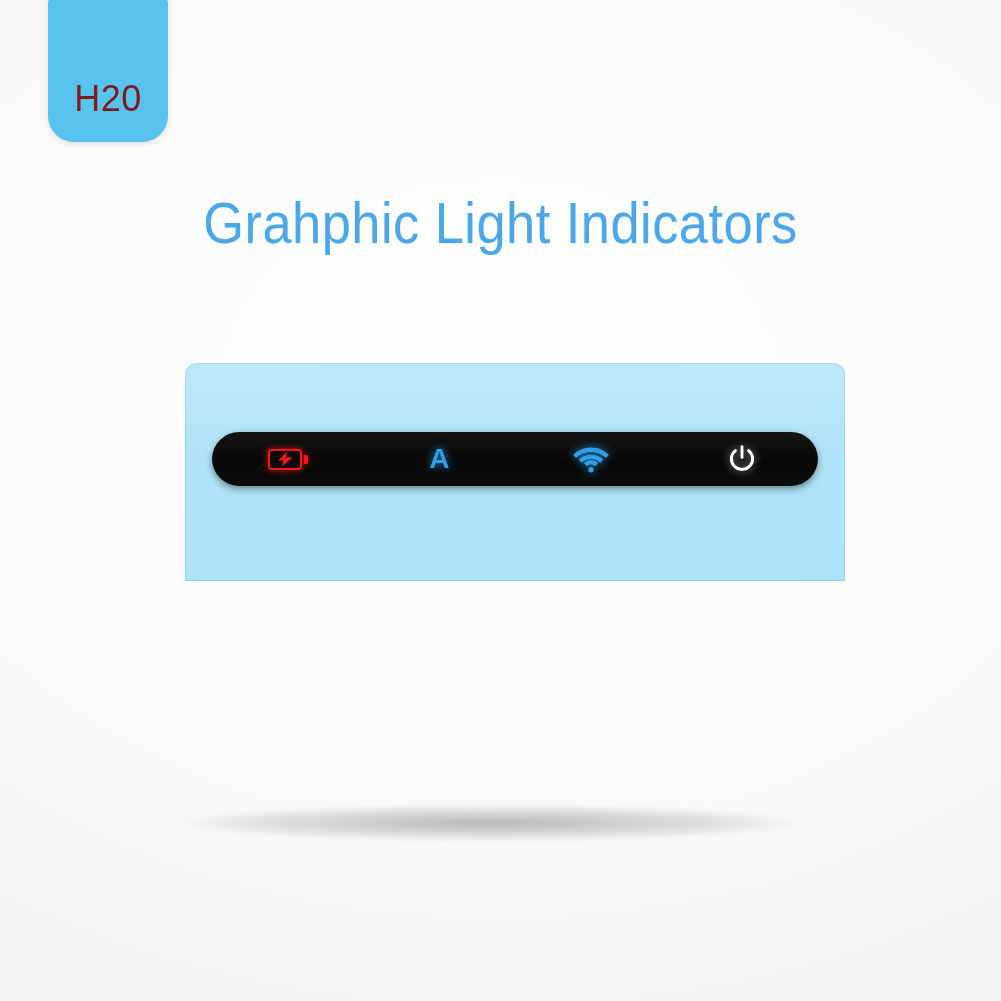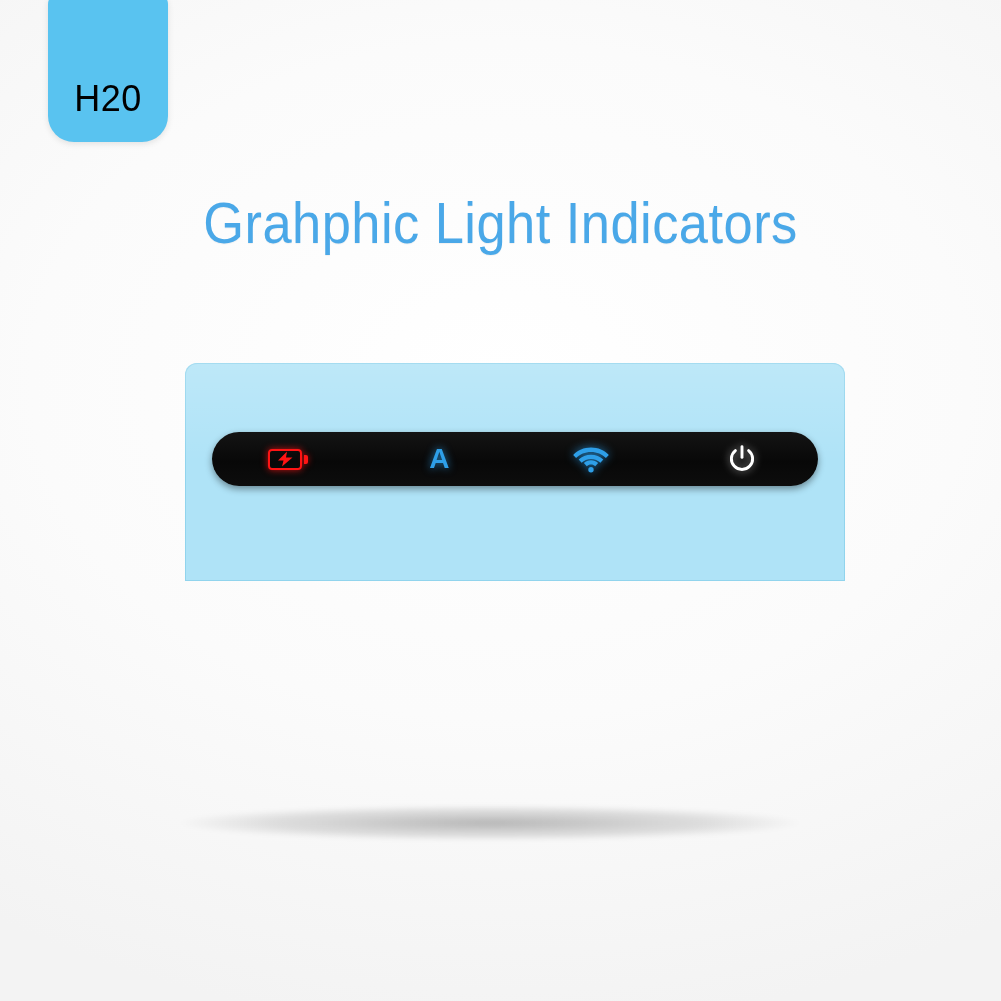--- a/index.html
+++ b/index.html
@@ -17,21 +17,21 @@
 
   
   #badge{
     position:absolute;left:48px;top:-6px;width:120px;height:148px;
     background:#59c3f0;
     border-radius:10px 10px 26px 26px;
     box-shadow:0 2px 6px rgba(0,0,0,.10);
   }
   #badge .t{
     position:absolute;left:0;right:0;bottom:22px;text-align:center;
-    color:#000000;font-size:36px;letter-spacing:.5px;font-weight:300;
+    color:#7f1d1d;font-size:36px;letter-spacing:.5px;font-weight:300;
     font-family:"Liberation Sans",sans-serif;
   }
 
   
   #headline{
     position:absolute;left:0;right:0;top:190px;text-align:center;
     color:#4aa8e8;font-size:57px;font-weight:400;letter-spacing:.5px;
     font-family:"Liberation Sans",sans-serif;
     transform:scaleX(.92);
     text-shadow:0 1px 1px rgba(0,0,0,.05);

